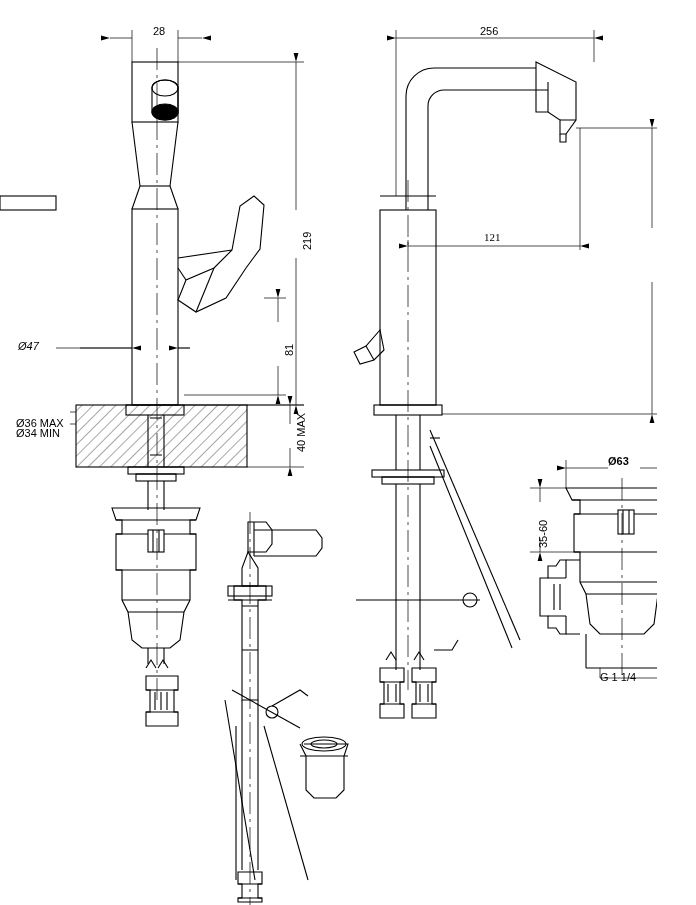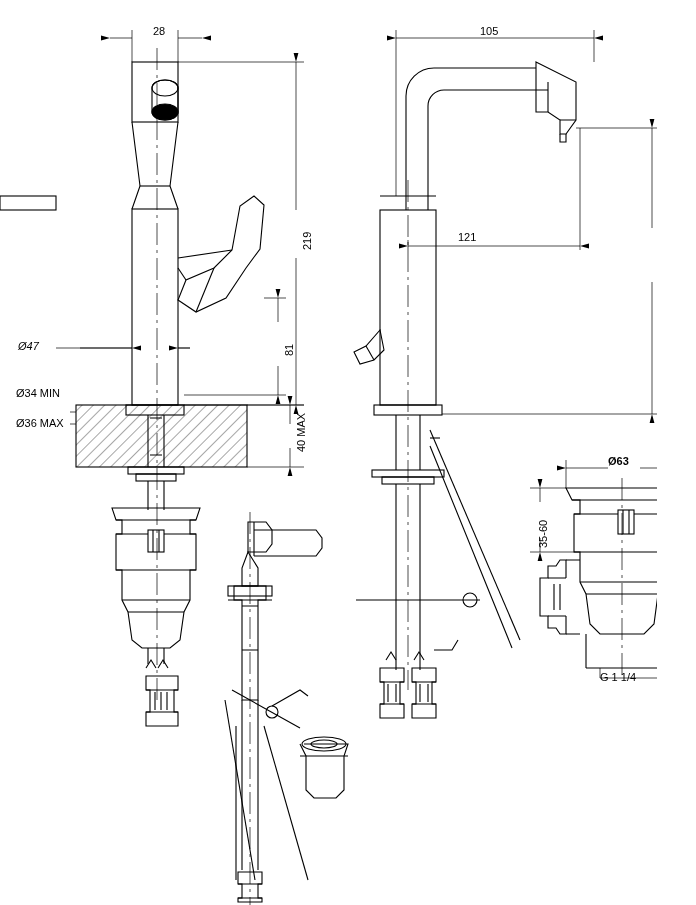--- a/index.html
+++ b/index.html
@@ -230,25 +230,25 @@
       <path d="M540,538 L540,552" marker-end="url(#arrE)"></path>
 
       <path d="M600,668 L600,678 L660,678"></path>
     </g>
   </svg>
 
   <div class="dim-label" style="left:153px; top:26px;">28</div>
   <div class="dim-label" style="left:18px; top:341px;font-style:italic;">Ø47</div>
   <div class="dim-label rot" style="left:302px; top:250px;">219</div>
   <div class="dim-label rot" style="left:284px; top:356px;">81</div>
-  <div class="dim-label" style="left:16px; top:388px;">Ø34 MIN</div>
+  <div class="dim-label" style="left:16px; top:428px;">Ø34 MIN</div>
   <div class="dim-label" style="left:16px; top:418px;">Ø36 MAX</div>
   <div class="dim-label rot" style="left:296px; top:452px;">40 MAX</div>
 
-  <div class="dim-label" style="left:480px; top:26px;">105</div>
-  <div class="dim-label" style="left:458px; top:232px;">121</div>
+  <div class="dim-label" style="left:480px; top:26px;">256</div>
+  <div class="dim-label" style="left:484px; top:232px;font-family:Liberation Serif, serif;">121</div>
   <div class="dim-label rot" style="left:658px; top:278px;">186</div>
 
   <div class="dim-label" style="left:608px; top:456px;font-weight:bold;">Ø63</div>
   <div class="dim-label rot" style="left:538px; top:548px;">35-60</div>
   <div class="dim-label" style="left:600px; top:672px;">G 1 1/4</div>
 
 </div>
 
 </body></html>

